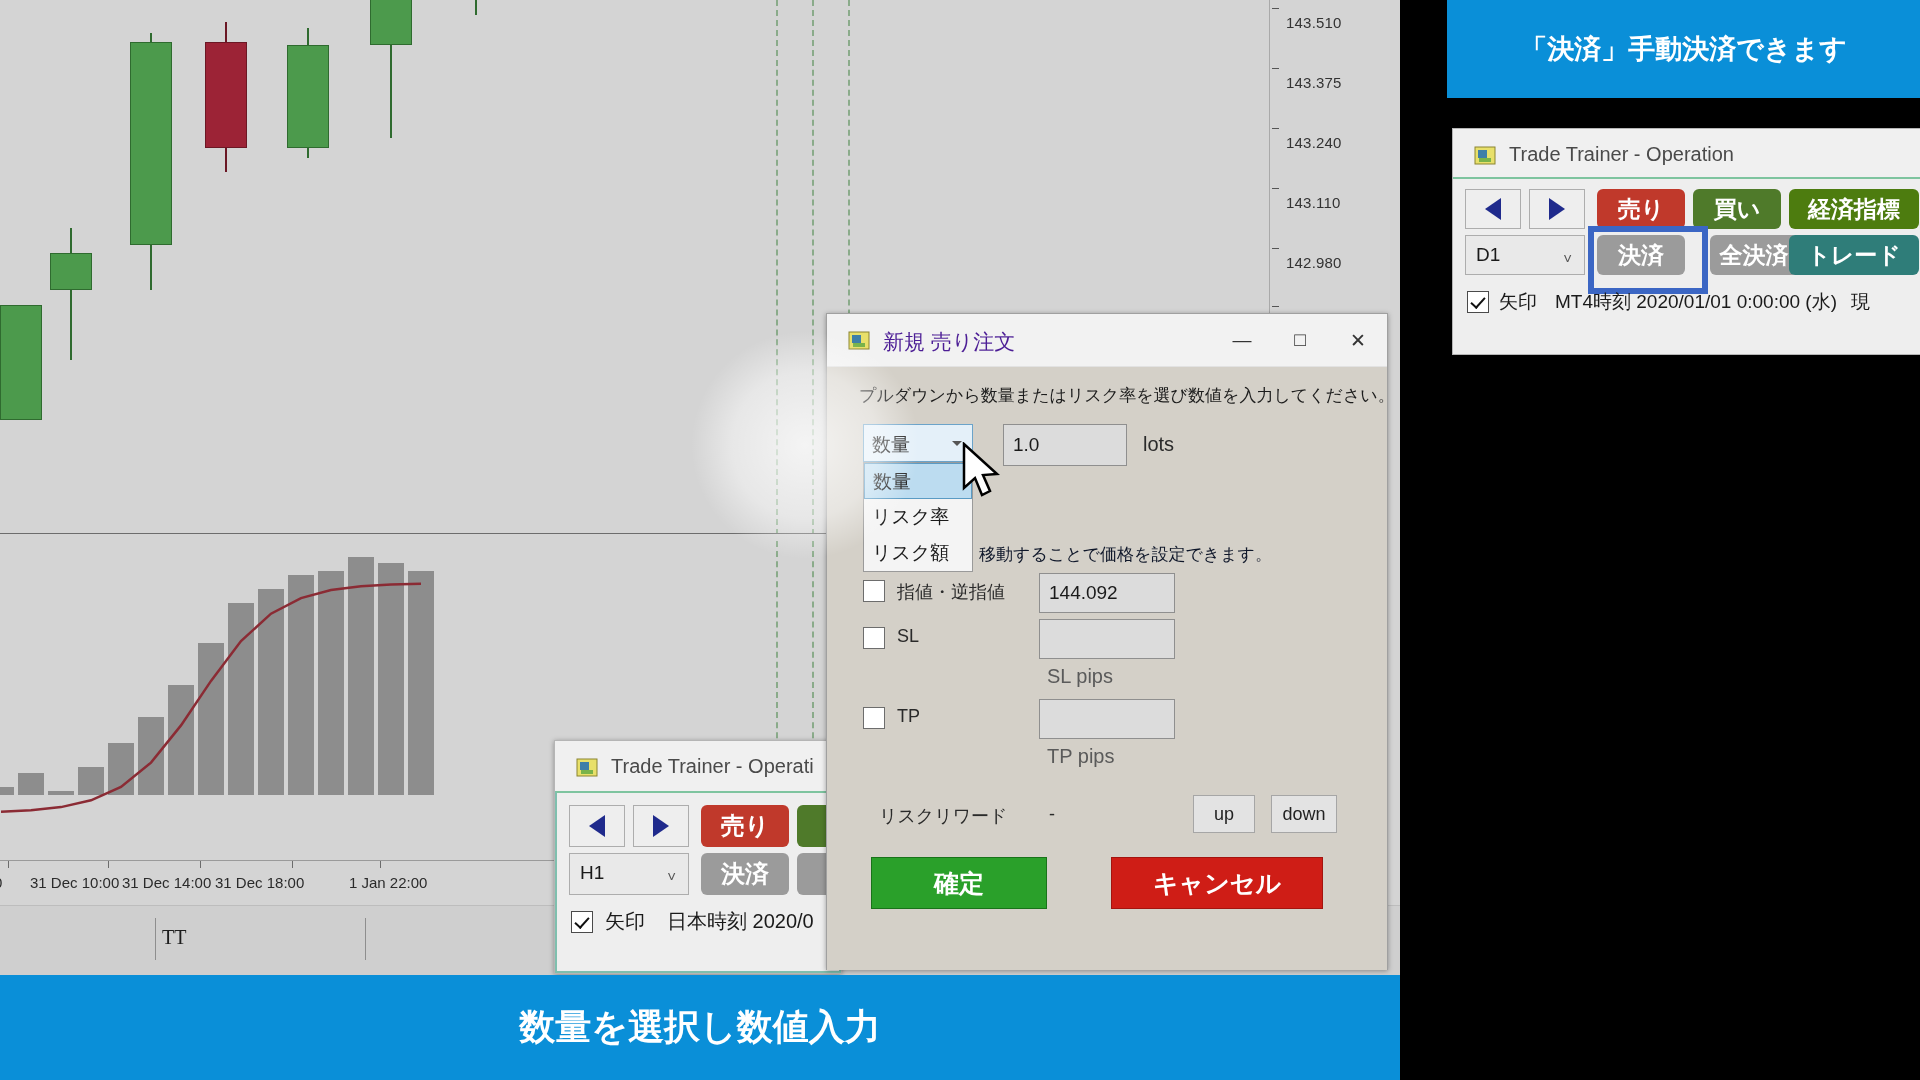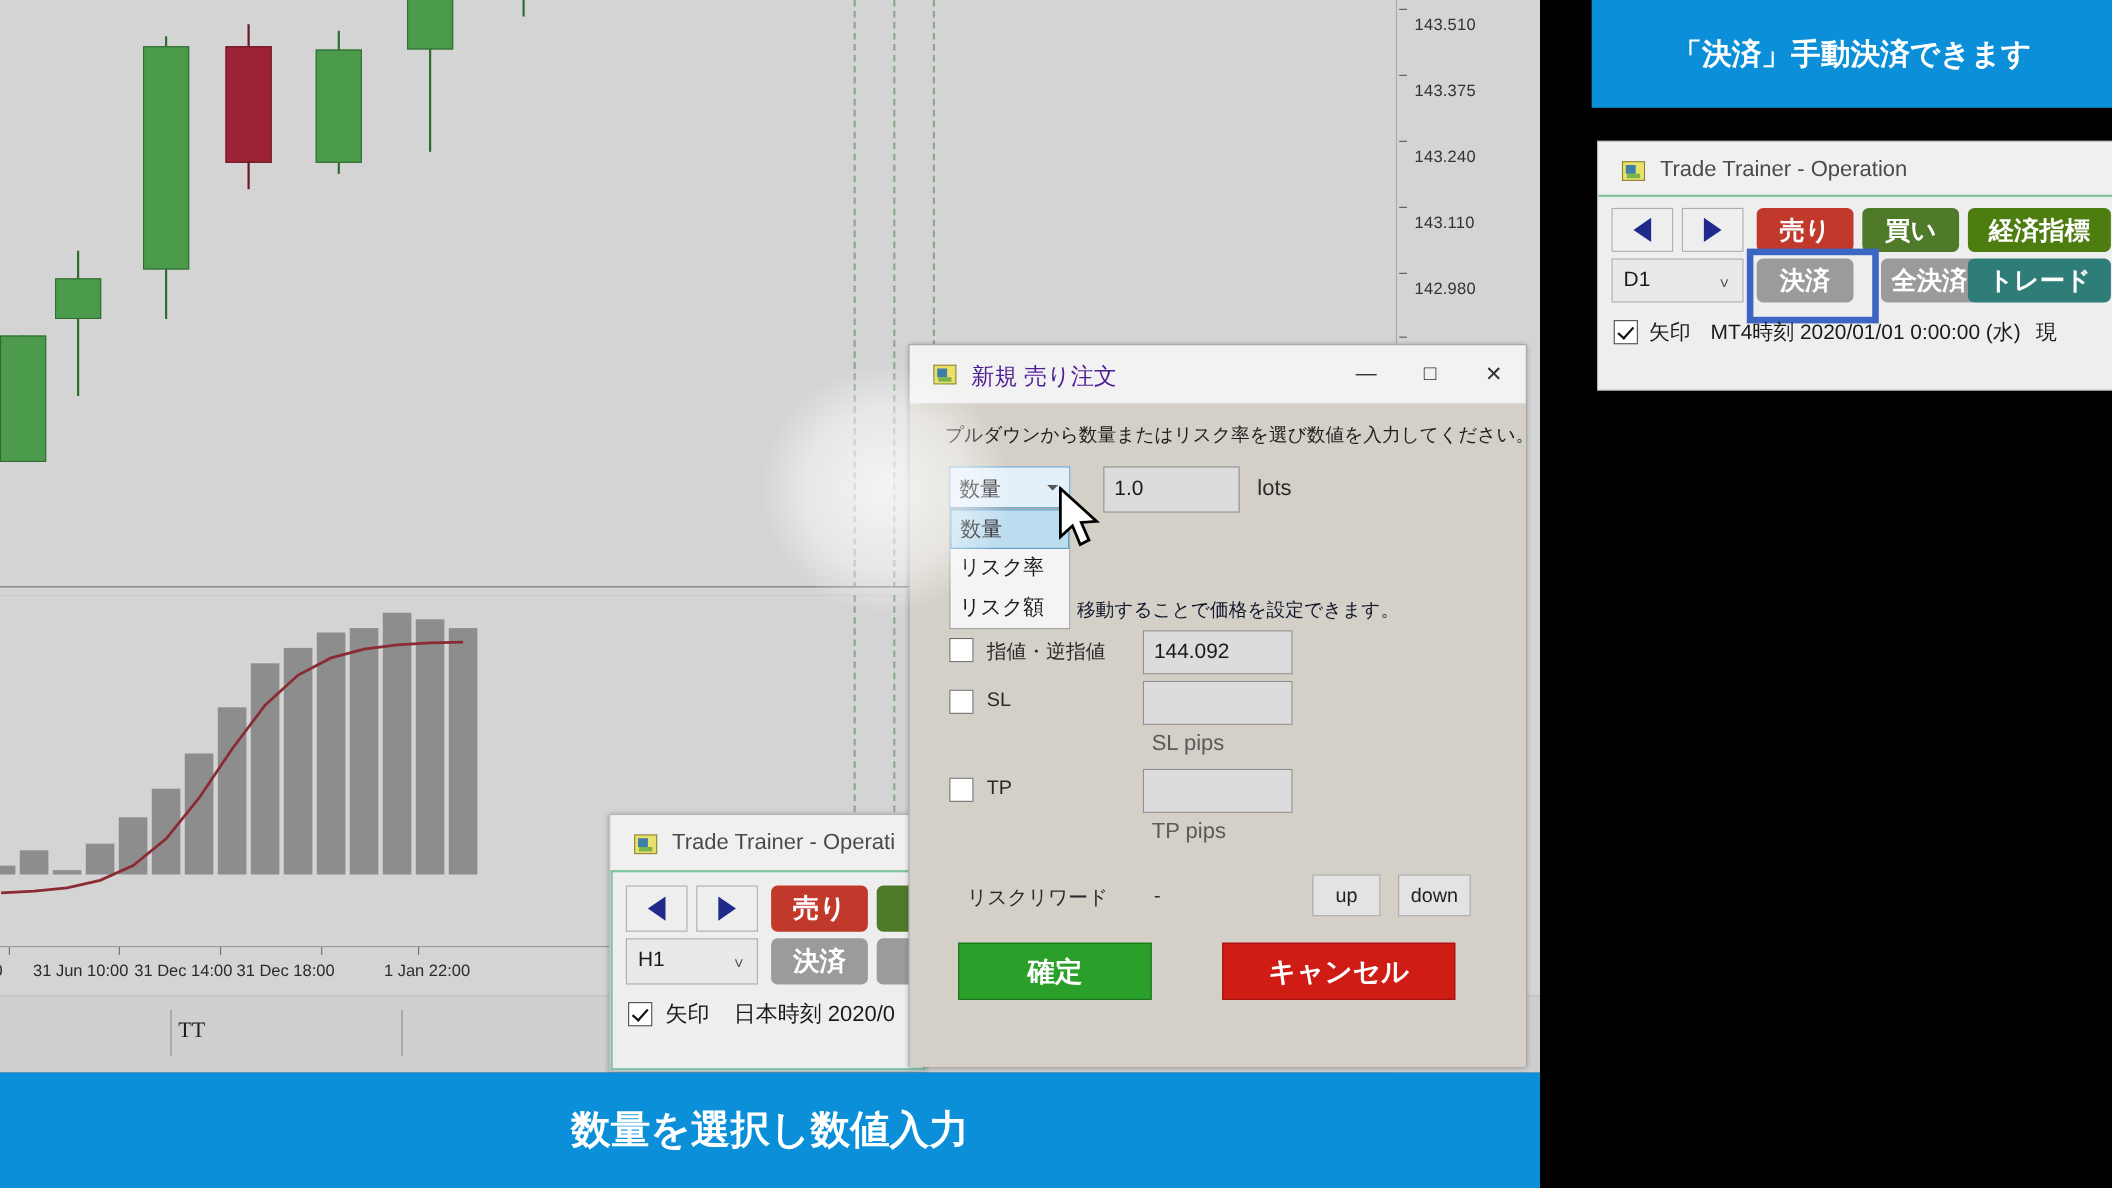--- a/index.html
+++ b/index.html
@@ -191,21 +191,21 @@
             <span>142.845</span>
           </div>
         </div>
     </div>
 
     <div class="time-axis">
       <div id="time-ticks">
           <div class="time-mark" style="left: 8px;"></div>
           <div class="time-lbl" style="left: -6px;">0</div>
           <div class="time-mark" style="left: 108px;"></div>
-          <div class="time-lbl" style="left: 30px;">31 Jun 10:00</div>
+          <div class="time-lbl" style="left: 30px;">31 Dec 10:00</div>
           <div class="time-mark" style="left: 200px;"></div>
           <div class="time-lbl" style="left: 122px;">31 Dec 14:00</div>
           <div class="time-mark" style="left: 292px;"></div>
           <div class="time-lbl" style="left: 215px;">31 Dec 18:00</div>
           <div class="time-mark" style="left: 380px;"></div>
           <div class="time-lbl" style="left: 305px; margin-left: 44px;">1 Jan 22:00</div>
         </div>
     </div>
 
     <div class="statusbar">

